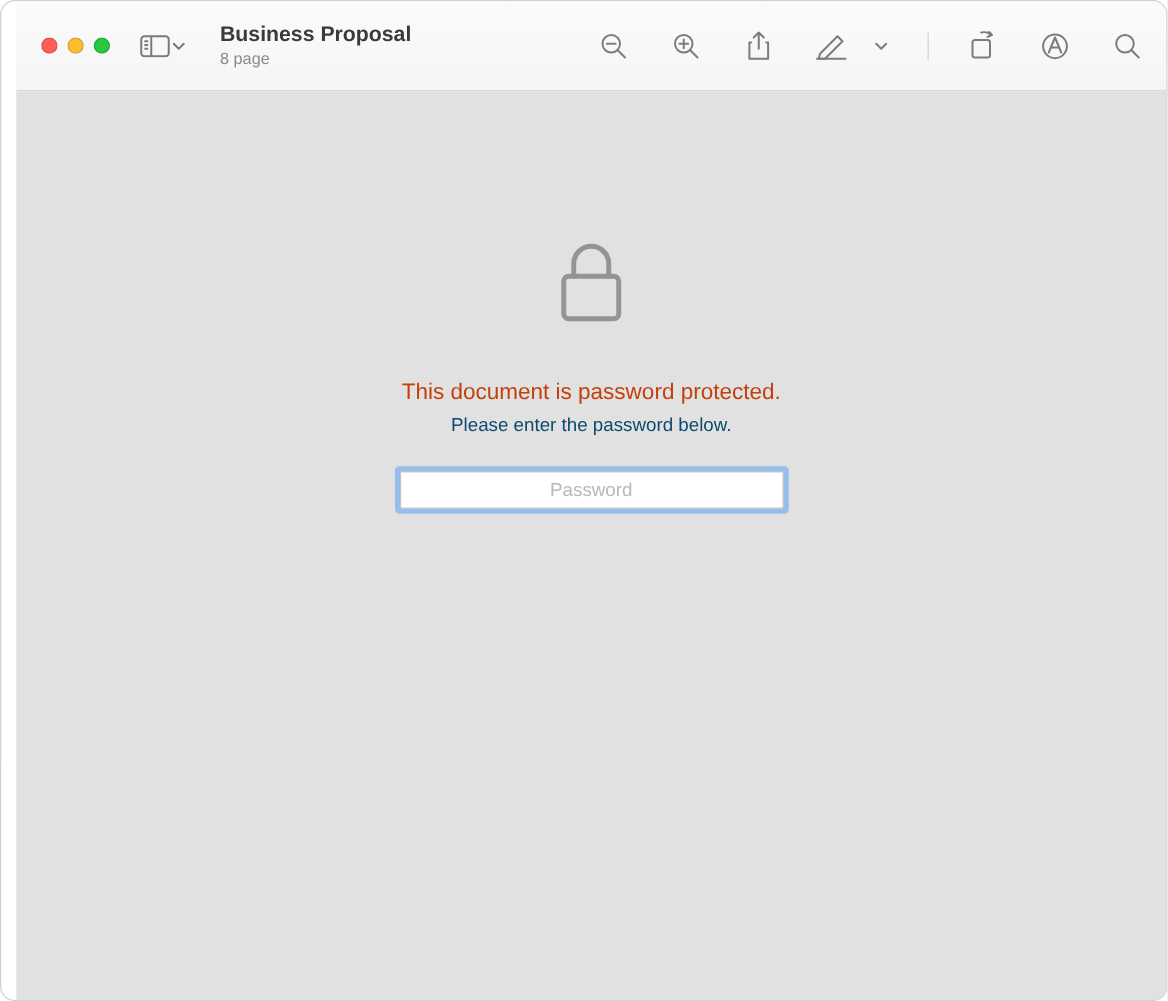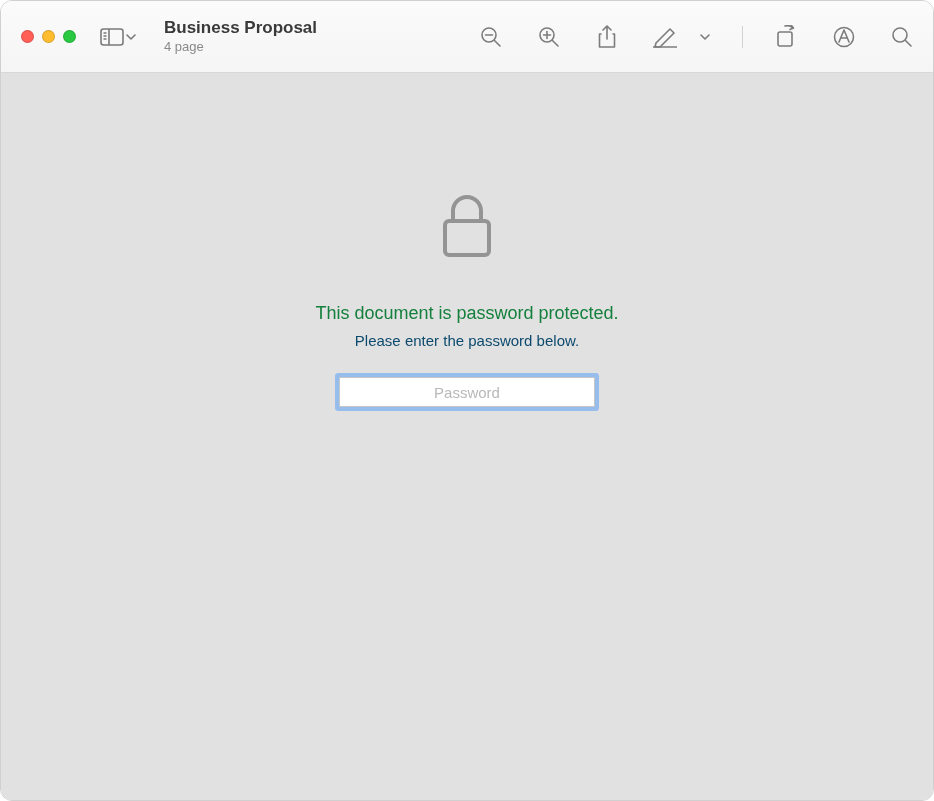--- a/index.html
+++ b/index.html
@@ -16,20 +16,21 @@
     }
     .window {
       width: 934px;
       height: 801px;
       background: #fff;
       border-radius: 12px;
       border: 1px solid #d0d0d0;
       overflow: hidden;
       display: flex;
       flex-direction: column;
+      padding-left: 12px;
     }
     .titlebar {
       height: 72px;
       background: linear-gradient(to bottom, #fbfbfb, #f5f5f5);
       border-bottom: 1px solid #d8d8d8;
       display: flex;
       align-items: center;
       padding: 0 16px 0 20px;
     }
     .traffic-lights {
@@ -105,32 +106,32 @@
       flex-direction: column;
       align-items: center;
       padding-top: 120px;
     }
     .lock-wrap {
       color: #949494;
       margin-bottom: 44px;
     }
     .msg-primary {
       font-size: 18px;
-      color: #15803d;
+      color: #c2410c;
       text-align: center;
       margin-bottom: 8px;
     }
     .msg-secondary {
       font-size: 15px;
       color: #0c4a6e;
       text-align: center;
       margin-bottom: 28px;
     }
     .pw-input {
-      width: 256px;
+      width: 307px;
       height: 30px;
       border: 1px solid #c6c6c6;
       background: #fff;
       font-size: 15px;
       text-align: center;
       outline: none;
       box-shadow: 0 0 0 4px rgba(90, 160, 245, 0.55);
       border-radius: 1px;
     }
     .pw-input::placeholder {
@@ -161,21 +162,21 @@
       </span>
       <span>
         <svg width="10" height="6" viewBox="0 0 10 6" fill="none" stroke="currentColor" stroke-width="1.6" stroke-linecap="round" stroke-linejoin="round">
           <polyline points="1,1 5,5 9,1"></polyline>
         </svg>
       </span>
     </div>
 
     <div class="title-block">
       <div class="doc-title">Business Proposal</div>
-      <div class="doc-subtitle">4 page</div>
+      <div class="doc-subtitle">8 page</div>
     </div>
 
     <div class="toolbar-spacer"></div>
 
     <div class="toolbar-icons">
       <div class="toolbar-btn">
         <span>
           <svg width="22" height="22" viewBox="0 0 22 22" fill="none" stroke="currentColor" stroke-width="1.6" stroke-linecap="round">
             <circle cx="9" cy="9" r="7"></circle>
             <line x1="14.2" y1="14.2" x2="20" y2="20"></line>

